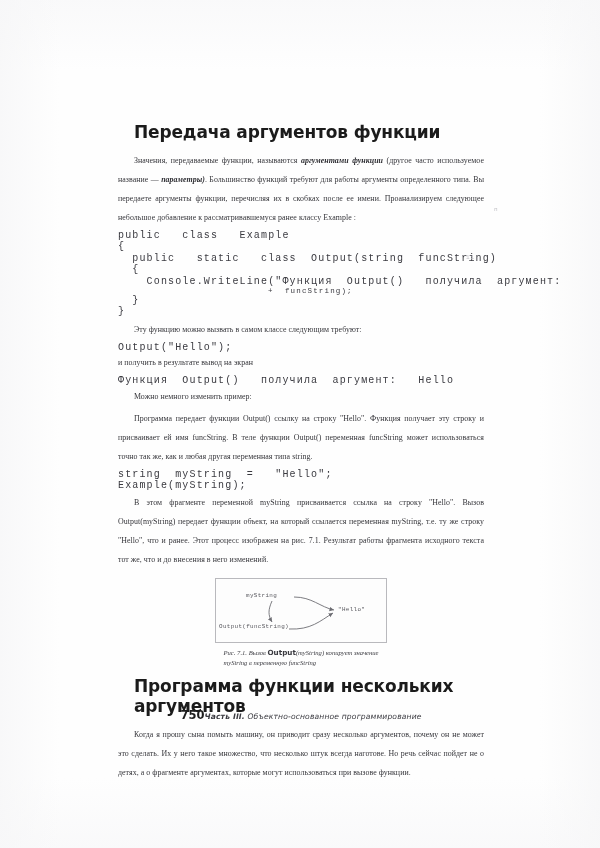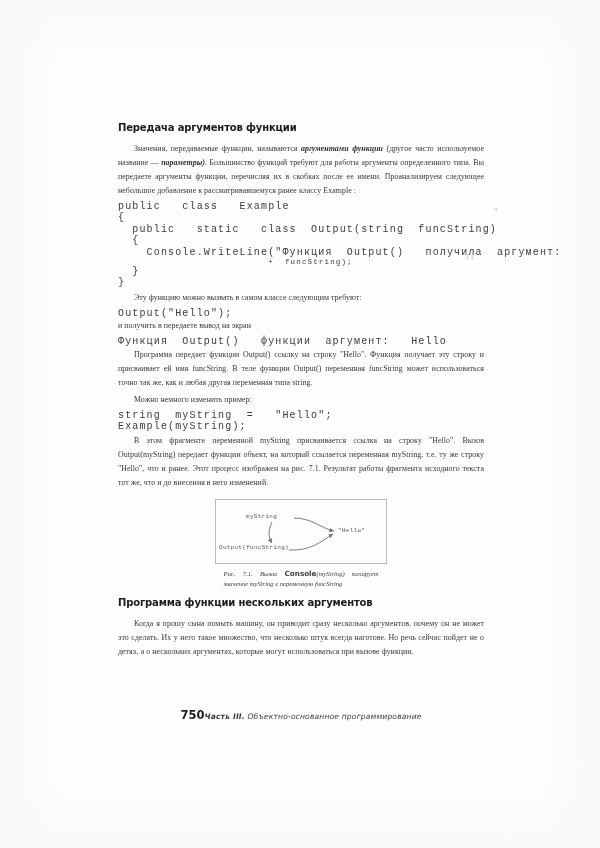--- a/index.html
+++ b/index.html
@@ -37,31 +37,31 @@
 
   .content {
     position: absolute;
     left: 118px;
     top: 122px;
     width: 366px;
   }
 
   h2.sec-head {
     font-family: "DejaVu Sans", "Liberation Sans", sans-serif;
-    font-size: 10px;
+    font-size: 17px;
     font-weight: bold;
     color: #1b1b1b;
-    margin: 0 0 9px 0;
+    margin: 0 0 9px 16px;
     letter-spacing: -0.15px;
   }
 
   p.body-par {
     margin: 0 0 3px 0;
     font-size: 7.9px;
-    line-height: 14px;
+    line-height: 19px;
     text-align: justify;
     text-indent: 16px;
     color: #35353a;
     letter-spacing: 0.05px;
   }
   p.body-par.noindent { text-indent: 0; }
 
   .ital { font-style: italic; font-weight: bold; color: #2e2e33; }
 
   
@@ -190,27 +190,27 @@
       <div class="code">    Console.WriteLine("Функция  Output()   получила  аргумент:</div>
       <span class="code-cont">+  funcString);</span>
       <div class="code">  }</div>
       <div class="code">}</div>
     </div>
 
     <p class="body-par">Эту функцию можно вызвать в самом классе следующим требуют:</p>
 
     <div class="code">Output("Hello");</div>
 
-    <p class="body-par noindent">и получить в передаете вывод на экран</p>
-
-    <div class="code">Функция  Output()   функции  аргумент:   Hello</div>
+    <p class="body-par noindent">и получить в результате вывод на экран</p>
+
+    <div class="code">Функция  Output()   получила  аргумент:   Hello</div>
+
+    <p class="body-par">Можно немного изменить пример:</p>
 
     <p class="body-par">Программа передает функции Output() ссылку на строку "Hello". Функция получает эту строку и присваивает ей имя funcString. В теле функции Output() переменная funcString может использоваться точно так же, как и любая другая переменная типа string.</p>
-
-    <p class="body-par">Можно немного изменить пример:</p>
 
     <div class="code-block">
       <div class="code">string  myString  =   "Hello";</div>
       <div class="code">Example(myString);</div>
     </div>
 
     <p class="body-par">В этом фрагменте переменной myString присваивается ссылка на строку "Hello". Вызов Output(myString) передает функции объект, на который ссылается переменная myString, т.е. ту же строку "Hello", что и ранее. Этот процесс изображен на рис. 7.1. Результат работы фрагмента исходного текста тот же, что и до внесения в него изменений.</p>
 
     <div class="figure-wrap">
       <div class="fig-box">
@@ -226,31 +226,31 @@
         </svg>
         <span class="fig-label lbl-mystring">myString</span>
         <span class="fig-label lbl-output">Output(funcString)</span>
         <span class="fig-label lbl-hello">"Hello"</span>
       </div>
 
       <div class="fig-caption">
         <span>Рис.</span>
         <span class="cap-num">7.1.</span>
         <span>Вызов</span>
-        <span class="cap-bold">Console</span><span>(myString)</span>
+        <span class="cap-bold">Output</span><span>(myString)</span>
         <span>копирует  значение  myString  в  переменную</span>
         <span>funcString</span>
       </div>
     </div>
 
     <div class="spacer-m"></div>
 
     <h2 class="sec-head">Программа функции нескольких аргументов</h2>
 
-    <p class="body-par">Когда я прошу сына помыть машину, он приводит сразу несколько аргументов, почему он не может это сделать. Их у него такое множество, что несколько штук всегда наготове. Но речь сейчас пойдет не о детях, а о нескольких аргументах, которые могут использоваться при вызове функции.</p>
+    <p class="body-par">Когда я прошу сына помыть машину, он приводит сразу несколько аргументов, почему он не может это сделать. Их у него такое множество, что несколько штук всегда наготове. Но речь сейчас пойдет не о детях, а о фрагменте аргументах, которые могут использоваться при вызове функции.</p>
   </div>
 
   <div class="footer">
     <span class="folio">750</span>
     <span class="running-head">
       <span class="rh-part">Часть III.</span>
       <span>Объектно-основанное  программирование</span>
     </span>
   </div>
 

